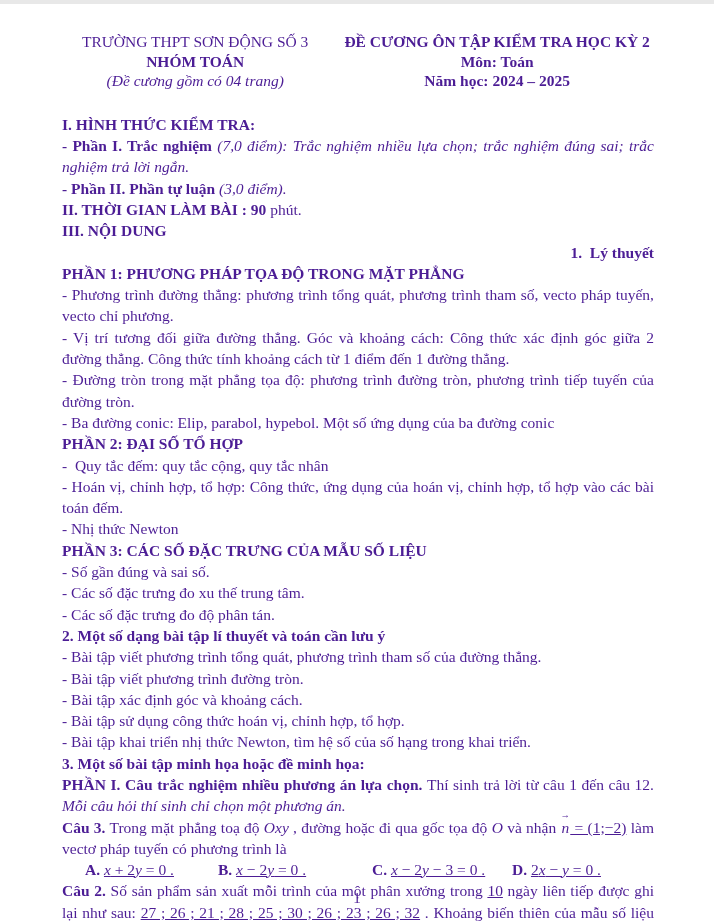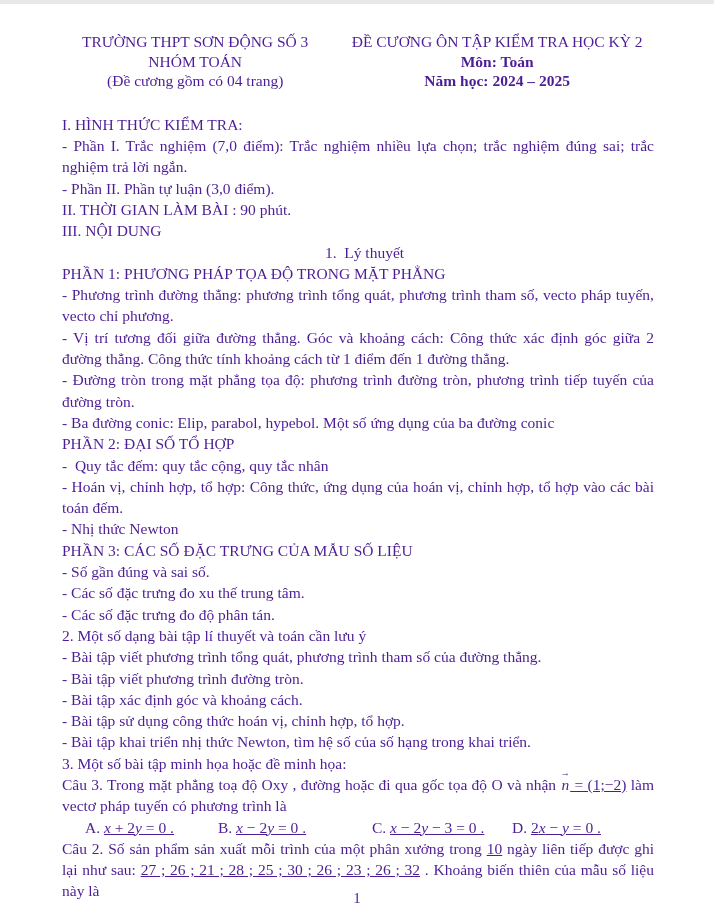--- a/index.html
+++ b/index.html
@@ -14,27 +14,27 @@
     font-family:"Liberation Serif","DejaVu Serif",serif;
     font-size:15.5px;
     line-height:21.3px;
     padding:28px 60px 0 62px;
     overflow:hidden;
   }
   
   .header { display:flex; justify-content:space-between; margin-bottom:23px; }
   .header-left  { width:45%; text-align:center; line-height:19.6px; }
   .header-right { width:53%; text-align:center; line-height:19.6px; }
-  .b  { font-weight:normal; }
-  .i  { }
+  .b  { font-weight:bold; }
+  .i  { font-style:italic; }
   .bi { font-weight:bold; }
   .r  { }
   
   .doc-body p.para { text-align:justify; }
-  .doc-body p.para.indent1 { padding-left:13px; text-align:center; }
+  .doc-body p.para.indent1 { padding-left:13px; text-align:right; }
   .m { font-style:normal;text-decoration:underline; }
   .m i { font-style:italic; }
   .vec { font-style:italic; position:relative; display:inline-block; padding:0 1px; }
   .vec::before {
     content:"\2192";
     position:absolute; left:0; top:-0.58em;
     font-size:0.6em; font-style:normal; line-height:1;
   }
   
   .options-row {
@@ -88,20 +88,21 @@
       <p class="para"><span class="r">- Số gần đúng và sai số.</span></p>
       <p class="para"><span class="r">- Các số đặc trưng đo xu thế trung tâm.</span></p>
       <p class="para"><span class="r">- Các số đặc trưng đo độ phân tán.</span></p>
       <p class="para"><span class="b">2. Một số dạng bài tập lí thuyết và toán cần lưu ý</span></p>
       <p class="para"><span class="r">- Bài tập viết phương trình tổng quát, phương trình tham số của đường thẳng.</span></p>
       <p class="para"><span class="r">- Bài tập viết phương trình đường tròn.</span></p>
       <p class="para"><span class="r">- Bài tập xác định góc và khoảng cách.</span></p>
       <p class="para"><span class="r">- Bài tập sử dụng công thức hoán vị, chỉnh hợp, tổ hợp.</span></p>
       <p class="para"><span class="r">- Bài tập khai triển nhị thức Newton, tìm hệ số của số hạng trong khai triển.</span></p>
       <p class="para"><span class="b">3. Một số bài tập minh họa hoặc đề minh họa:</span></p>
+      <p class="para"><span class="b">PHẦN I. Câu trắc nghiệm nhiều phương án lựa chọn. </span><span class="r">Thí sinh trả lời từ câu 1 đến câu 12. </span><span class="i">Mỗi câu hỏi thí sinh chỉ chọn một phương án.</span></p>
       <p class="para"><span class="b">Câu 3.</span><span class="r"> Trong mặt phẳng toạ độ </span><span class="i">Oxy</span><span class="r"> , đường hoặc đi qua gốc tọa độ </span><span class="i">O</span><span class="r"> và nhận </span><span class="vec">n</span><span class="m"> = (1;−2)</span><span class="r"> làm vectơ pháp tuyến có phương trình là</span></p>
       <div class="options-row">
         <span class="option"><span class="b">A.&nbsp;</span><span class="m"><i>x</i> + 2<i>y</i> = 0 .</span></span>
         <span class="option"><span class="b">B.&nbsp;</span><span class="m"><i>x</i> − 2<i>y</i> = 0 .</span></span>
         <span class="option"><span class="b">C.&nbsp;</span><span class="m"><i>x</i> − 2<i>y</i> − 3 = 0 .</span></span>
         <span class="option"><span class="b">D.&nbsp;</span><span class="m">2<i>x</i> − <i>y</i> = 0 .</span></span>
       </div>
       <p class="para"><span class="b">Câu 2.</span><span class="r"> Số sản phẩm sản xuất mỗi trình của một phân xưởng trong </span><span class="m">10</span><span class="r"> ngày liên tiếp được ghi lại như sau: </span><span class="m">27 ; 26 ; 21 ; 28 ; 25 ; 30 ; 26 ; 23 ; 26 ; 32</span><span class="r"> . Khoảng biến thiên của mẫu số liệu này là</span></p>
     </div>
 

